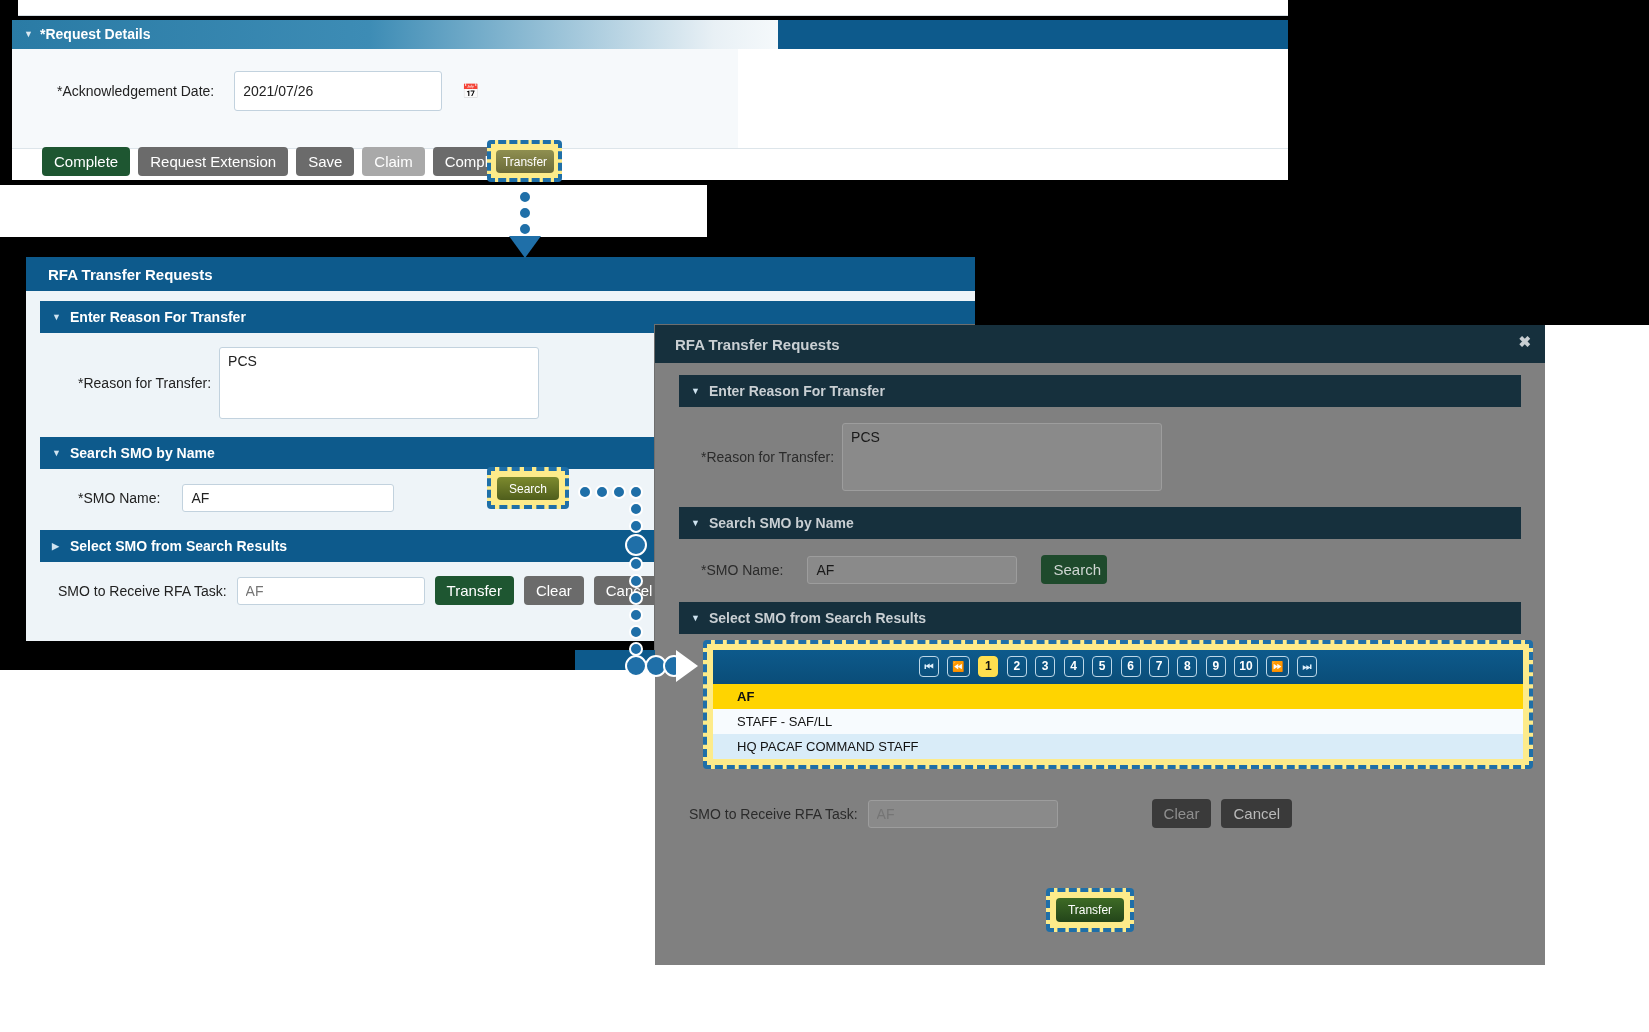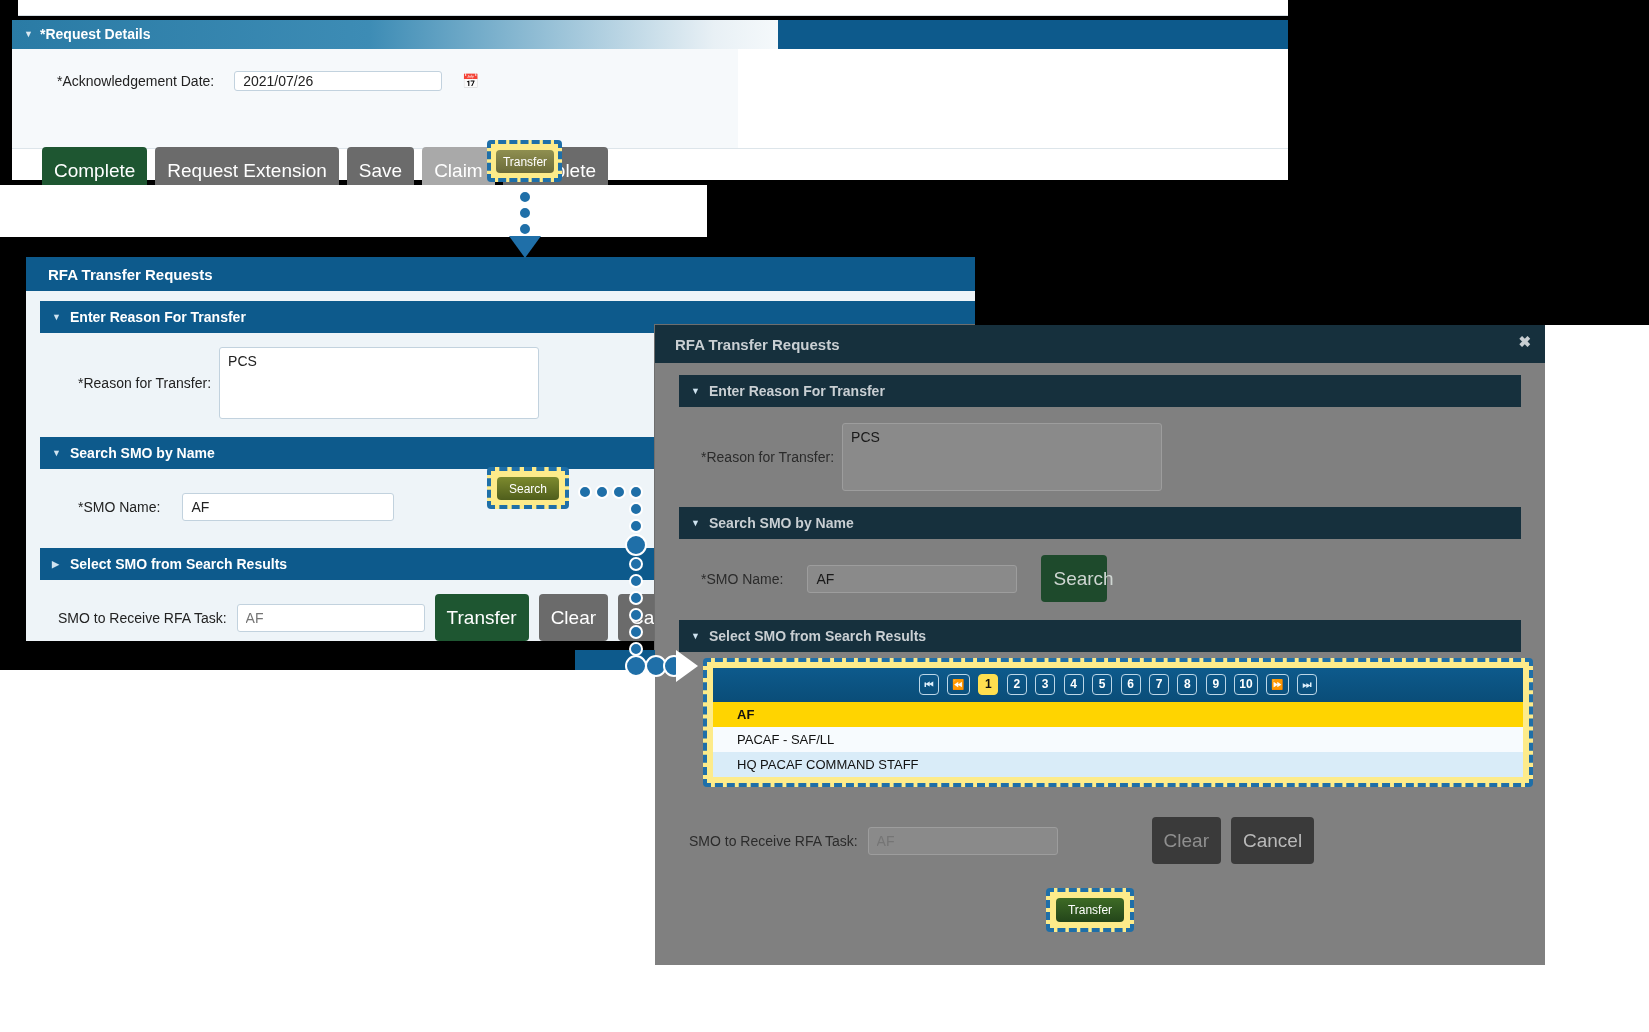--- a/index.html
+++ b/index.html
@@ -5,22 +5,22 @@
   * { box-sizing: border-box; }
   html, body { margin:0; padding:0; background:#000; }
   body {
     width:1649px; height:1032px; position:relative;
     font-family:"Liberation Sans", sans-serif;
     overflow:hidden;
   }
   .stage { position:absolute; inset:0; background:#000; }
 
   
-  .btn { border:none; border-radius:4px; color:#fff; font-size:19px;
-         padding:14px 12px; cursor:pointer; line-height:1;
+  .btn { border:none; border-radius:4px; color:#fff; font-size:15px;
+         padding:7px 12px; cursor:pointer; line-height:1;
          font-family:"Liberation Sans", sans-serif; }
   .btn-green  { background:#1e5631; }
   .btn-grey   { background:#6b6b6b; }
   .btn-greyd  { background:#a9a9a9; }
   .sec-head {
     background:#0d5a8c; color:#fff; font-weight:bold; font-size:14px;
     padding:8px 10px 8px 30px; position:relative;
   }
   .sec-head .caret {
     position:absolute; left:12px; top:50%; transform:translateY(-50%);
@@ -42,21 +42,21 @@
      position:absolute; left:0; top:0; width:1276px; height:29px;
      background:linear-gradient(to right,#2a7ba5 0%,#3d8cb5 28%,#e8f0f5 55%,#f5f9fb 60%,#0d5a8c 60%,#0d5a8c 100%);
   }
   #panel1 .bluebar .t { position:absolute; left:28px; top:6px; color:#fff; font-weight:bold; font-size:14px; }
   #panel1 .bluebar .caret { position:absolute; left:12px; top:9px; font-size:9px; color:#dbe9f2; }
   #panel1 .body { position:absolute; left:0; top:29px; width:726px; height:100px;
                   background:#f6f9fb; border-bottom:1px solid #dde5ea; }
   #panel1 .bodyr { position:absolute; left:726px; top:29px; width:550px; height:100px; background:#fff;
                    border-bottom:1px solid #dde5ea;}
   #panel1 .ackrow { position:absolute; left:45px; top:22px; display:flex; align-items:center; gap:20px;}
-  #panel1 .ackinp { width:208px; height:20px; }
+  #panel1 .ackinp { width:208px; height:40px; }
   #panel1 .cal { color:#2a7ba5; font-size:14px; }
   #panel1 .footer { position:absolute; left:0; top:129px; width:1276px; height:31px; background:#fff; }
   #panel1 .btnrow { position:absolute; left:30px; top:-2px; display:flex; gap:8px; align-items:center; }
 
   
   #panel2 { position:absolute; left:12px; top:252px; width:1192px; height:398px; background:#000;}
   #panel2 .win { position:absolute; left:14px; top:5px; width:1176px; height:384px; background:#eef4f8; }
   #panel2 .title { height:34px; background:#0d5a8c; color:#fff; position:relative; }
   #panel2 .title .t { position:absolute; left:22px; top:9px; font-weight:bold; font-size:15px; }
   #panel2 .title .x { position:absolute; right:14px; top:6px; font-size:15px; font-weight:bold; cursor:pointer;}
@@ -290,21 +290,21 @@
             <span class="pg">7</span>
             <span class="pg">8</span>
             <span class="pg">9</span>
             <span class="pg">10</span>
             <span class="pg nav">⏩</span>
             <span class="pg nav">⏭</span>
           </div>
 
 
           <div class="trow sel"><span>AF</span></div>
-          <div class="trow even"><span>PACAF - SAF/LL</span></div>
+          <div class="trow even"><span>STAFF - SAF/LL</span></div>
           <div class="trow odd"><span>HQ PACAF COMMAND STAFF</span></div>
         </div>
       </div>
 
       <div style="display:flex;align-items:center;gap:10px;padding:40px 0 0 10px;">
         <span class="lbl3">SMO to Receive RFA Task:</span>
         <input class="inp inp3" style="width: 190px; height: 28px;" type="text" placeholder="AF">
         <button class="btn btn-green3" style="visibility:hidden;width:74px;">Transfer</button>
         <button class="btn btn-greyd3">Clear</button>
         <button class="btn btn-grey3">Cancel</button>

